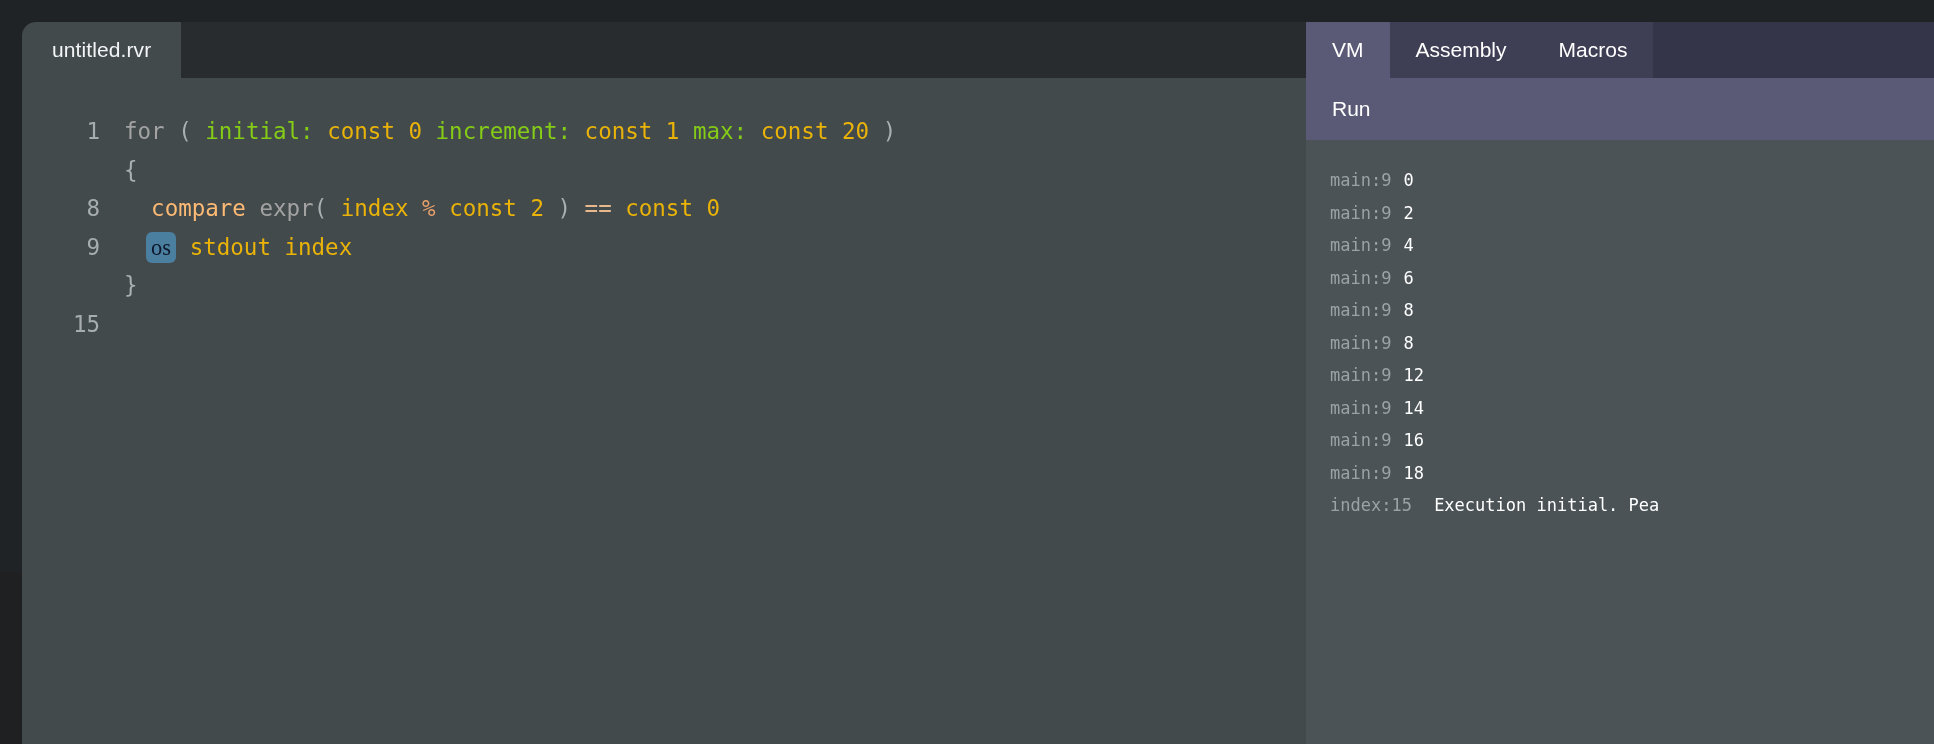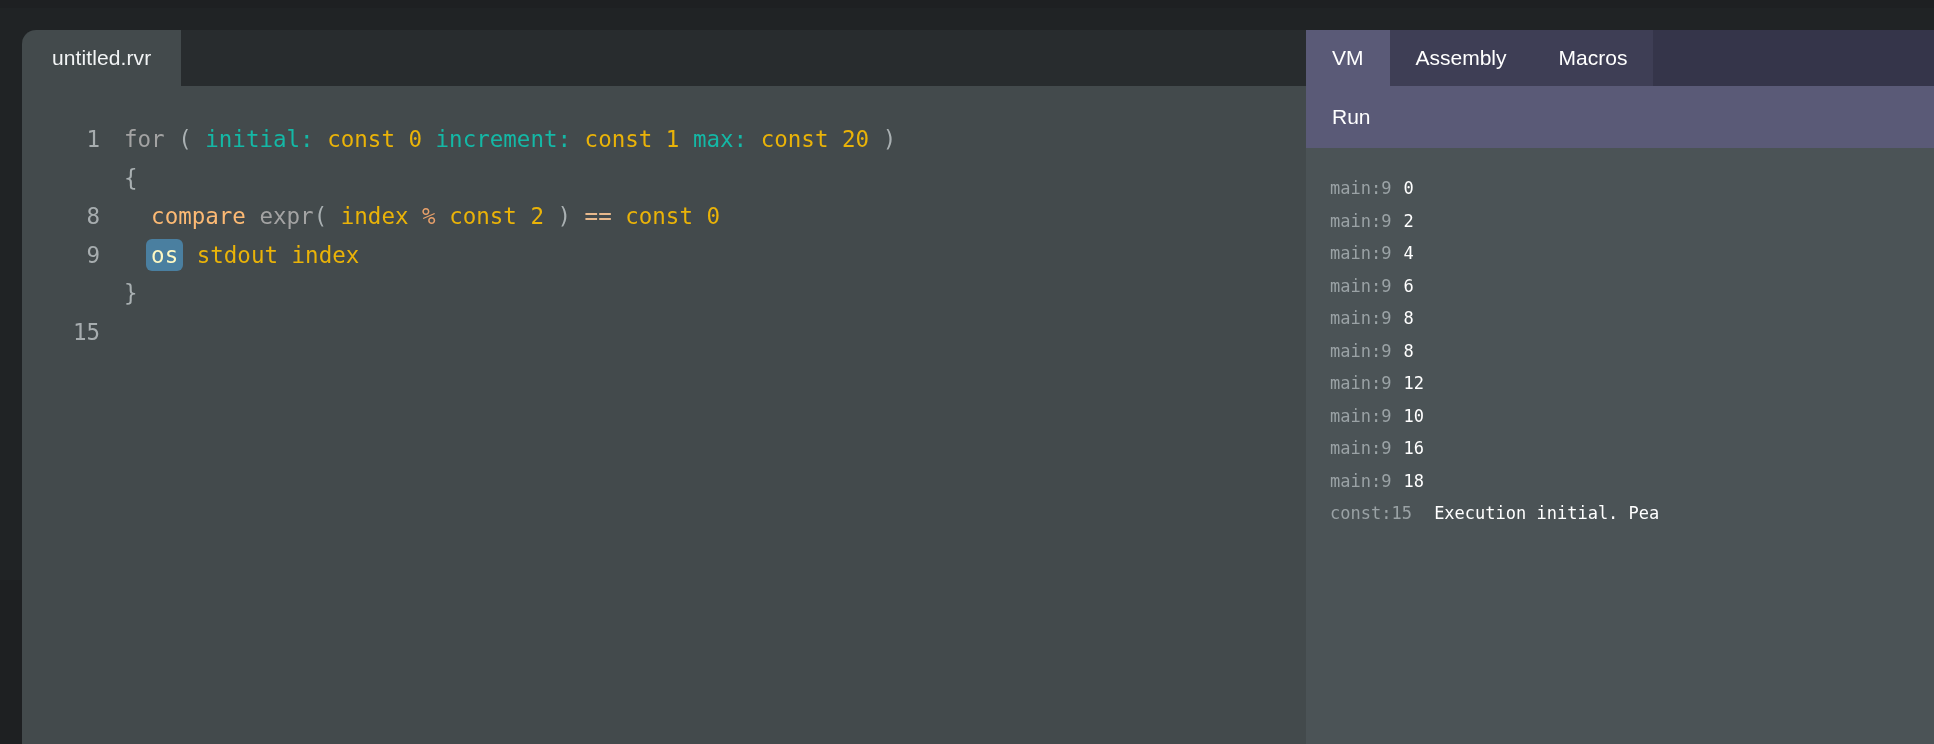--- a/index.html
+++ b/index.html
@@ -10,21 +10,20 @@
     overflow: hidden;
     background: #1e2022;
     font-family: "Liberation Sans", sans-serif;
   }
 
   #app {
     position: relative;
     width: 1934px;
     height: 572px;
     background: #202325;
-    margin-top: 8px;
   }
 
   
   #editor-pane {
     position: absolute;
     left: 22px;
     top: 22px;
     width: 1284px;
     height: 722px;
     background: #434a4c;
@@ -87,31 +86,32 @@
 
   .code-text {
     padding-left: 24px;
     white-space: pre;
     color: #ffffff;
   }
 
   
   .tk-key      { color: #a3a3a3; }
   .tk-fn       { color: #fdba74; }
-  .tk-dim      { color: #14b8a6; }
+  .tk-dim      { color: #84cc16; }
   .tk-punc     { color: #a9b0b2; }
   .tk-plain    { color: #eab308; }
   .tk-op       { color: #e8a06a; }
   .tk-opeq     { color: #e8b98c; }
   .tk-sel {
     background: #4a7fa0;
-    color: #fef9c3;
+    color: #0f172a;
     border-radius: 6px;
     padding: 3px 5px;
     margin-left: -5px;
+    font-family: Liberation Serif, serif;
   }
 
   
   #vm-panel {
     position: absolute;
     left: 1306px;
     top: 22px;
     width: 628px;
     height: 722px;
     background: #5a5a77;
@@ -234,21 +234,21 @@
     </div>
 
     <div id="vm-output">
         <div class="out-line"><span class="out-src">main:9</span><span class="out-val">0</span></div>
         <div class="out-line"><span class="out-src">main:9</span><span class="out-val">2</span></div>
         <div class="out-line"><span class="out-src">main:9</span><span class="out-val">4</span></div>
         <div class="out-line"><span class="out-src">main:9</span><span class="out-val">6</span></div>
         <div class="out-line"><span class="out-src">main:9</span><span class="out-val">8</span></div>
         <div class="out-line"><span class="out-src">main:9</span><span class="out-val">8</span></div>
         <div class="out-line"><span class="out-src">main:9</span><span class="out-val">12</span></div>
-        <div class="out-line"><span class="out-src">main:9</span><span class="out-val">10</span></div>
+        <div class="out-line"><span class="out-src">main:9</span><span class="out-val">14</span></div>
         <div class="out-line"><span class="out-src">main:9</span><span class="out-val">16</span></div>
         <div class="out-line"><span class="out-src">main:9</span><span class="out-val">18</span></div>
-        <div class="out-line"><span class="out-src">const:15</span><span class="out-val"> Execution initial. Pea</span></div>
+        <div class="out-line"><span class="out-src">index:15</span><span class="out-val"> Execution initial. Pea</span></div>
       </div>
 
   </div>
 
 </div>
 
 </body></html>

